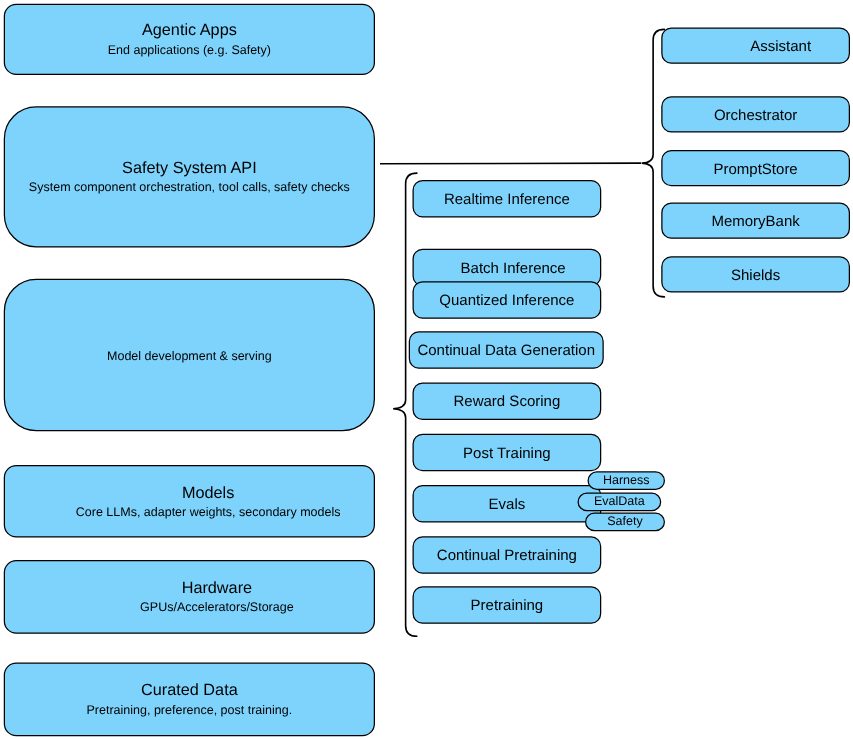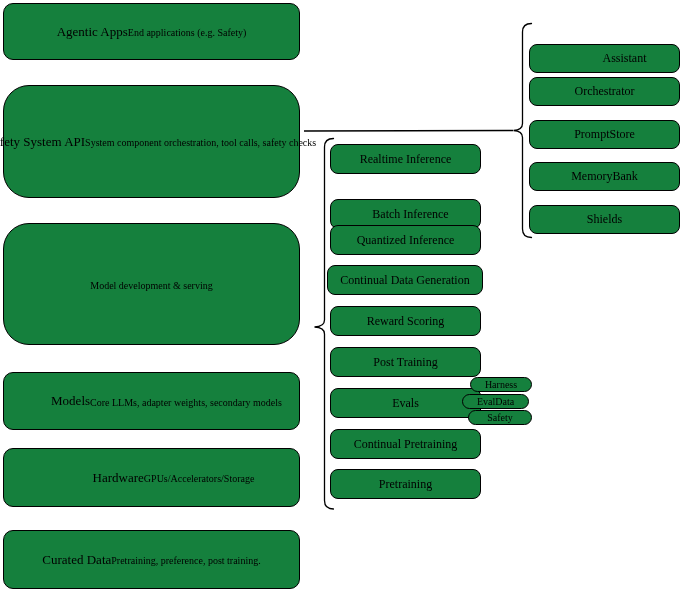--- a/index.html
+++ b/index.html
@@ -19,26 +19,26 @@
   .overlay {
     position: absolute;
     top: 0; left: 0;
     width: 682px; height: 591px;
     pointer-events: none;
   }
   .node {
     position: absolute;
     box-sizing: border-box;
     border: 1.3px solid #000000;
-    background: #15803d;
+    background: #7dd3fc;
     display: flex;
+    flex-direction: column;
     align-items: center;
     justify-content: center;
     text-align: center;
-    font-family: Liberation Serif, serif;
   }
   .lbox {
     left: 3px;
     width: 297px;
   }
   .lbox .title {
     font-size: 13px;
     line-height: 16px;
     white-space: nowrap;
   }
@@ -145,21 +145,21 @@
   <div class="node oval" style="left:470px;top:377px;width:62px;height:15px;">
     <span>Harness</span>
   </div>
   <div class="node oval" style="left:462px;top:394px;width:67px;height:15px;">
     <span>EvalData</span>
   </div>
   <div class="node oval" style="left:468px;top:410px;width:64px;height:15px;">
     <span>Safety</span>
   </div>
 
-  <div class="node rbox" style="top:44px;padding-left:40px;">
+  <div class="node rbox" style="top:22px;padding-left:40px;">
     <span>Assistant</span>
   </div>
   <div class="node rbox" style="top:77px;">
     <span>Orchestrator</span>
   </div>
   <div class="node rbox" style="top:120px;">
     <span>PromptStore</span>
   </div>
   <div class="node rbox" style="top:162px;">
     <span>MemoryBank</span>

